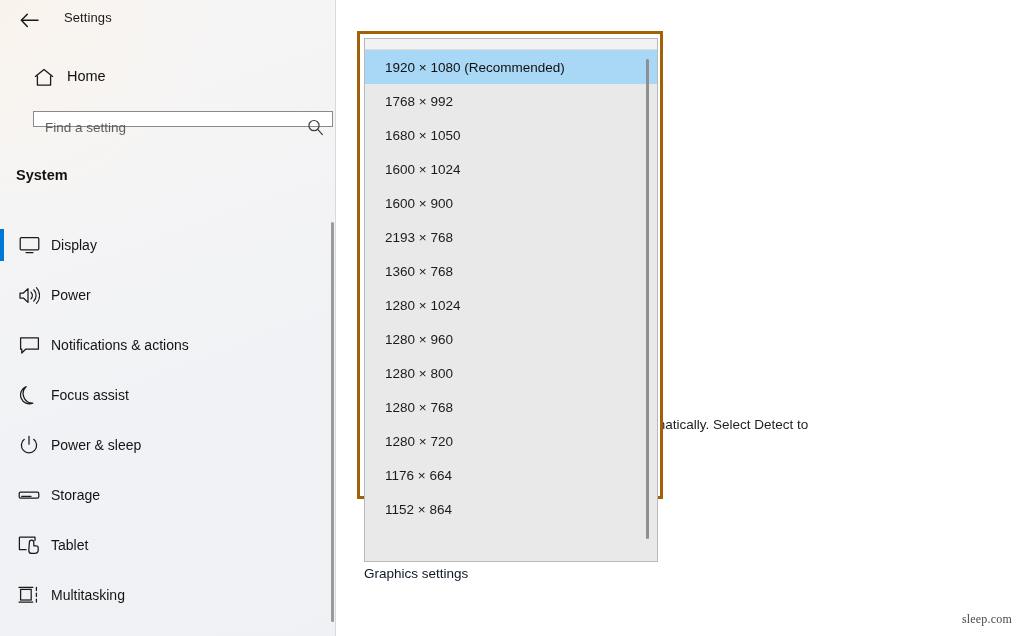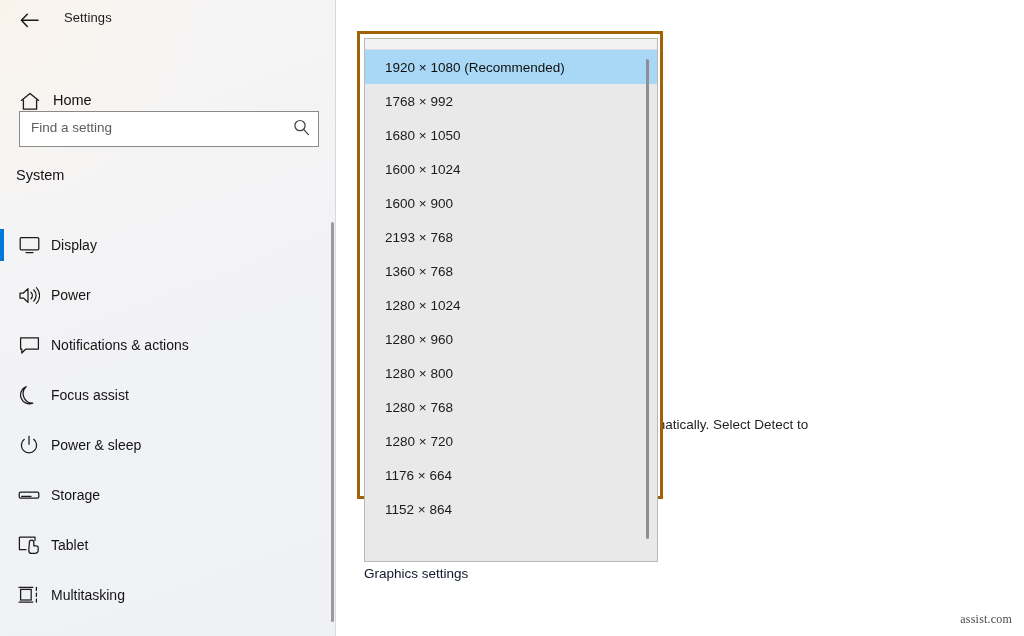--- a/index.html
+++ b/index.html
@@ -53,38 +53,38 @@
   .app-title {
     position: absolute;
     left: 64px; top: 10px;
     font-size: 13px;
     color: #1b1b1b;
     letter-spacing: .1px;
   }
 
   .home-row {
     position: absolute;
-    left: 2px; top: 62px;
+    left: 16px; top: 62px;
     width: 347px; height: 34px;
-    display: flex; align-items: center; margin-top: 24px;
+    display: flex; align-items: center;
   }
   .home-icon {
     position: absolute; left: 16px; top: 3px;
     width: 24px; height: 24px;
     display: flex; align-items: center; justify-content: center;
   }
   .home-label {
     position: absolute; left: 51px; top: 6px;
     font-size: 14.5px; color: #111111;
   }
 
   .searchbox {
     position: absolute;
-    left: 19px; top: 111px;
-    width: 300px; height: 36px;
+    left: 33px; top: 111px;
+    width: 300px; height: 16px;
     background: #ffffff;
     border: 1px solid #8a8a8a;
     box-sizing: border-box;
   }
   .searchbox input {
     position: absolute;
     left: 0; top: 0;
     width: 268px; height: 30px;
     border: 0; outline: 0;
     background: transparent;
@@ -99,21 +99,21 @@
     position: absolute;
     right: 8px; top: 6px;
     width: 18px; height: 18px;
     display: flex; align-items: center; justify-content: center;
   }
 
   .section-title {
     position: absolute;
     left: 16px; top: 167px;
     font-size: 14.5px;
-    font-weight: normal;
+    font-weight: bold;
     color: #131313;
   }
 
   #navlist {
     position: absolute;
     left: 0; top: 220px;
     width: 336px;
   }
   .nav-item {
     position: relative;
@@ -376,21 +376,21 @@
     </div>
 
   </div>
 
   <div class="sidebar-scrollbar"></div>
 </div>
 
 <div id="main">
   <div class="occluded-text">matically. Select Detect to</div>
   <a class="graphics-link">Graphics settings</a>
-  <div class="watermark">assist.com</div>
+  <div class="watermark">sleep.com</div>
 </div>
 
 <div id="callout">
   <div id="dropdown">
     <div class="dd-topstrip"></div>
     <div class="dd-list" id="dd-list">
         <div class="dd-item highlighted">1920 × 1080 (Recommended)</div>
         <div class="dd-item">1768 × 992</div>
         <div class="dd-item">1680 × 1050</div>
         <div class="dd-item">1600 × 1024</div>

